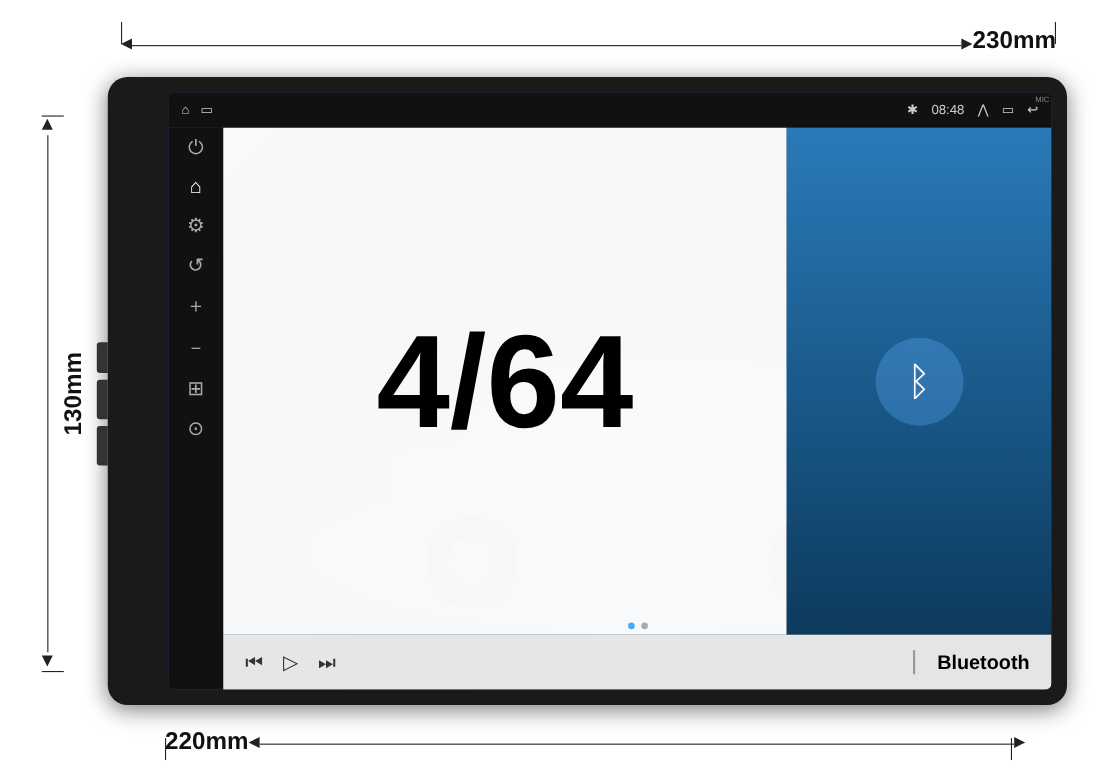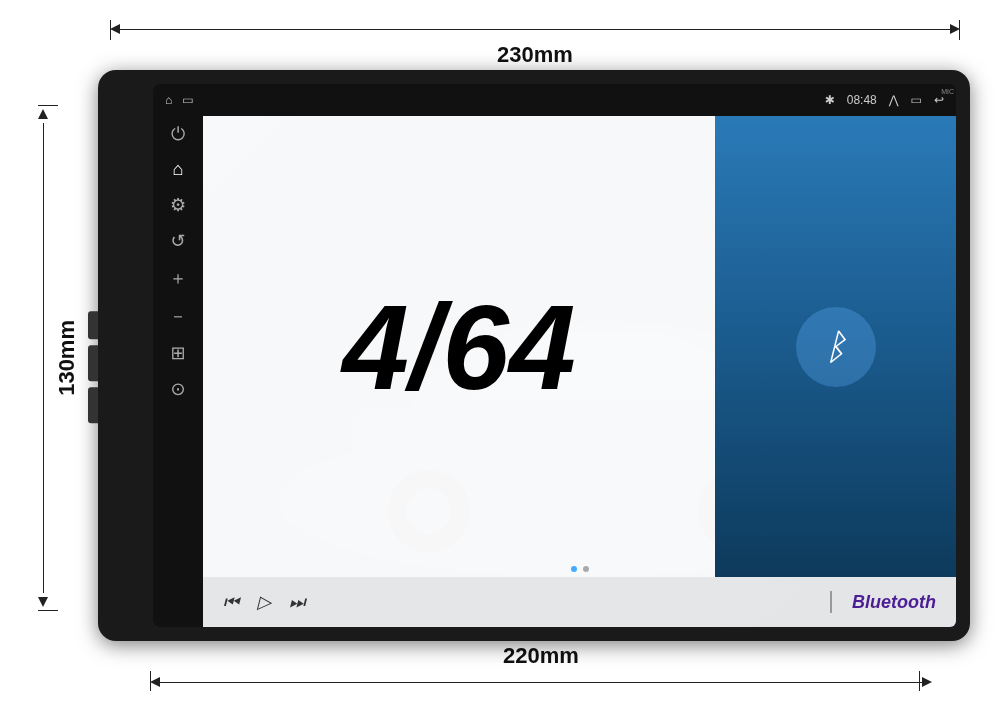--- a/index.html
+++ b/index.html
@@ -23,22 +23,22 @@
       justify-content: center;
     }
 
     
     .top-dimension {
       position: absolute;
       top: 10px;
       left: 90px;
       right: 20px;
       display: flex;
-      flex-direction: column;
-      align-items: center;
+      flex-direction: row;
+      align-items: flex-end;
     }
     .dim-line-top {
       display: flex;
       align-items: center;
       width: 100%;
     }
     .dim-line-top .line {
       flex: 1;
       height: 1px;
       background: #222;
@@ -66,22 +66,21 @@
       margin-top: 4px;
     }
 
     
     .bottom-dimension {
       position: absolute;
       bottom: 5px;
       left: 130px;
       right: 48px;
       display: flex;
-      flex-direction: column;
-      align-items: center;
+      flex-direction: row;
     }
     .dim-label-bottom {
       font-size: 22px;
       font-weight: bold;
       color: #111;
       margin-bottom: 4px;
     }
     .dim-line-bottom {
       display: flex;
       align-items: center;
@@ -308,21 +307,20 @@
       color: #fff;
     }
 
     
     .main-content {
       flex: 1;
       position: relative;
       background: linear-gradient(135deg, #1a3a5c 0%, #0d2035 100%);
       display: flex;
       flex-direction: column;
-      font-style: italic;
     }
 
     
     .overlay-panel {
       position: absolute;
       top: 0;
       left: 0;
       width: 68%;
       bottom: 50px;
       background: rgba(255,255,255,0.97);
@@ -406,21 +404,21 @@
     .bt-label-area {
       display: flex;
       align-items: center;
       justify-content: center;
       padding: 0 20px;
       min-width: 120px;
     }
     .bt-label {
       font-size: 18px;
       font-weight: bold;
-      color: #4c1d95;
+      color: #000000;
       text-align: center;
     }
 
     
     .dots {
       position: absolute;
       bottom: 55px;
       left: 50%;
       transform: translateX(-50%);
       display: flex;

